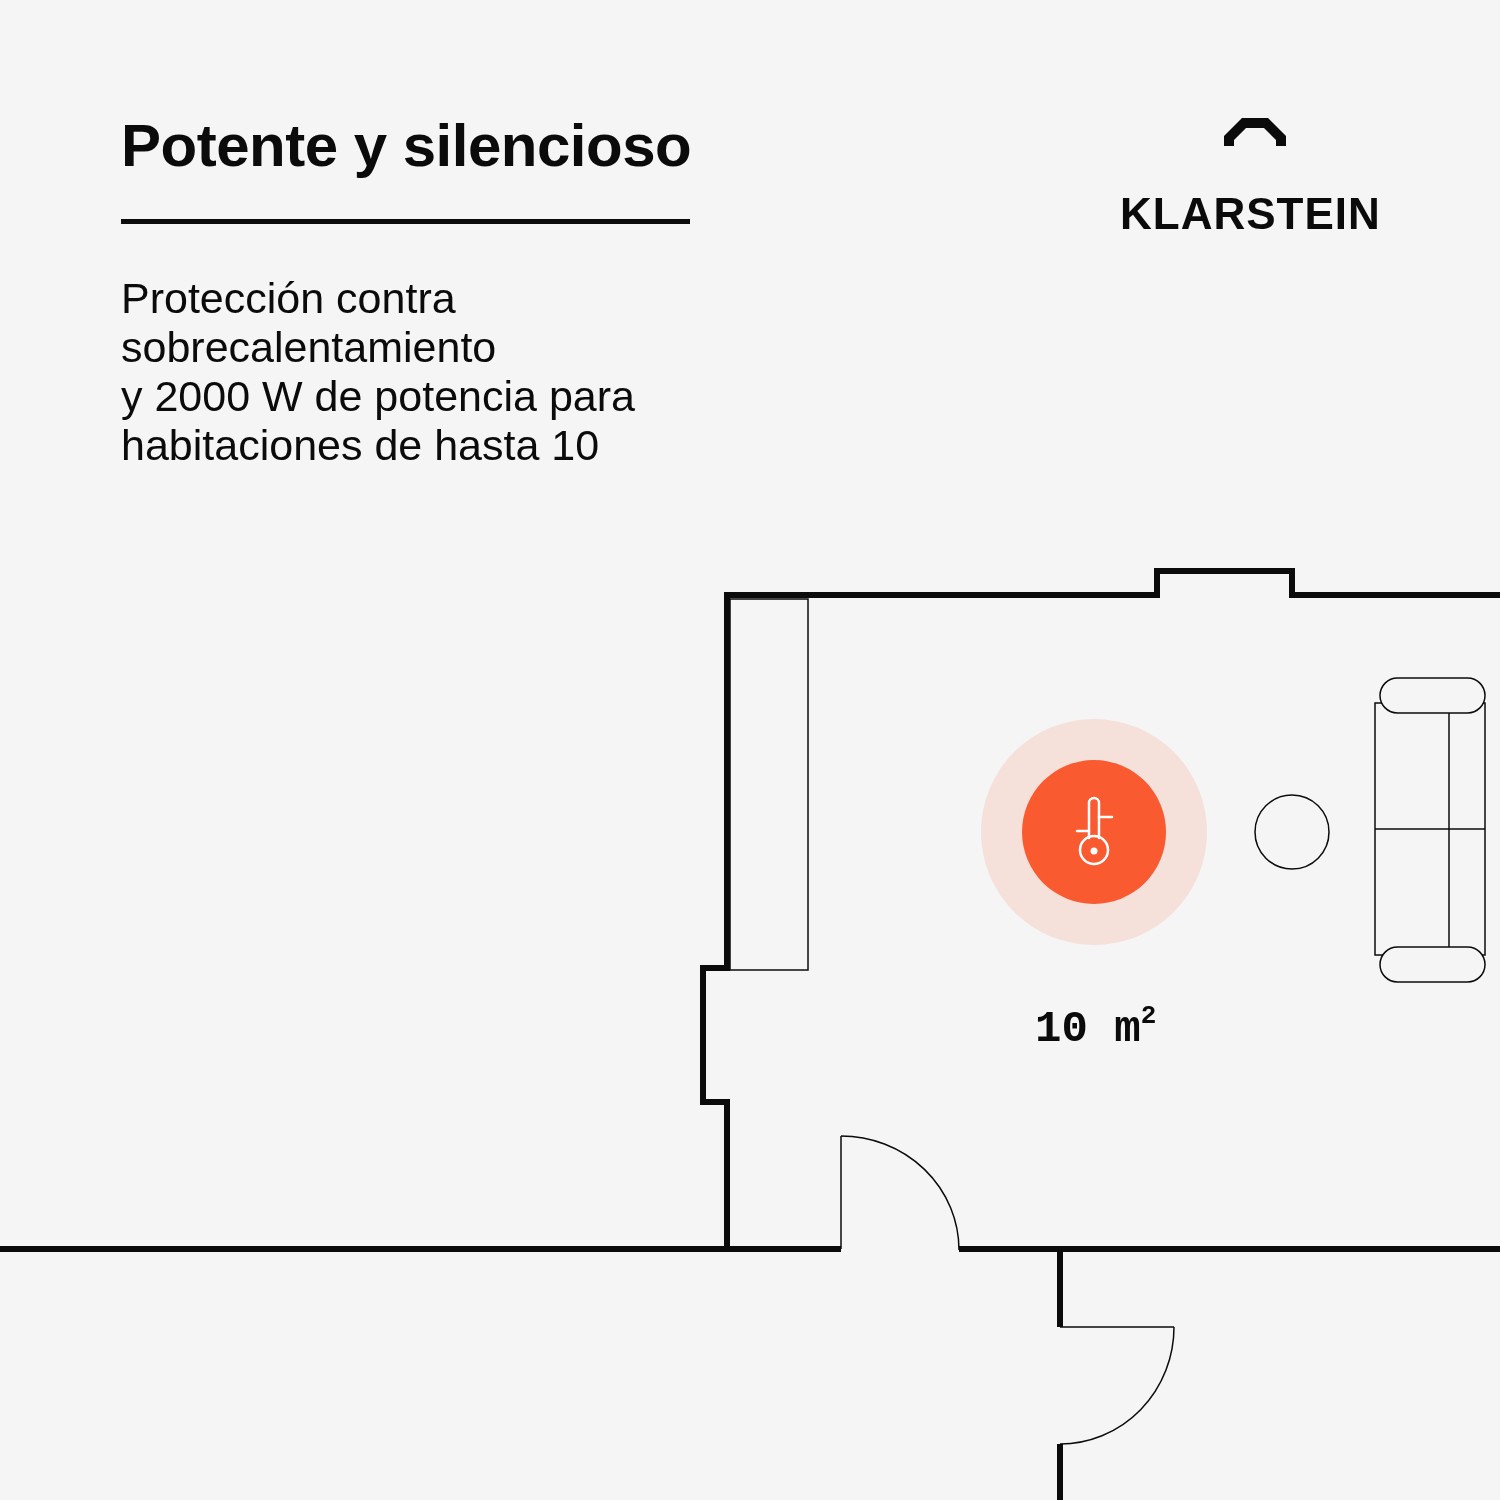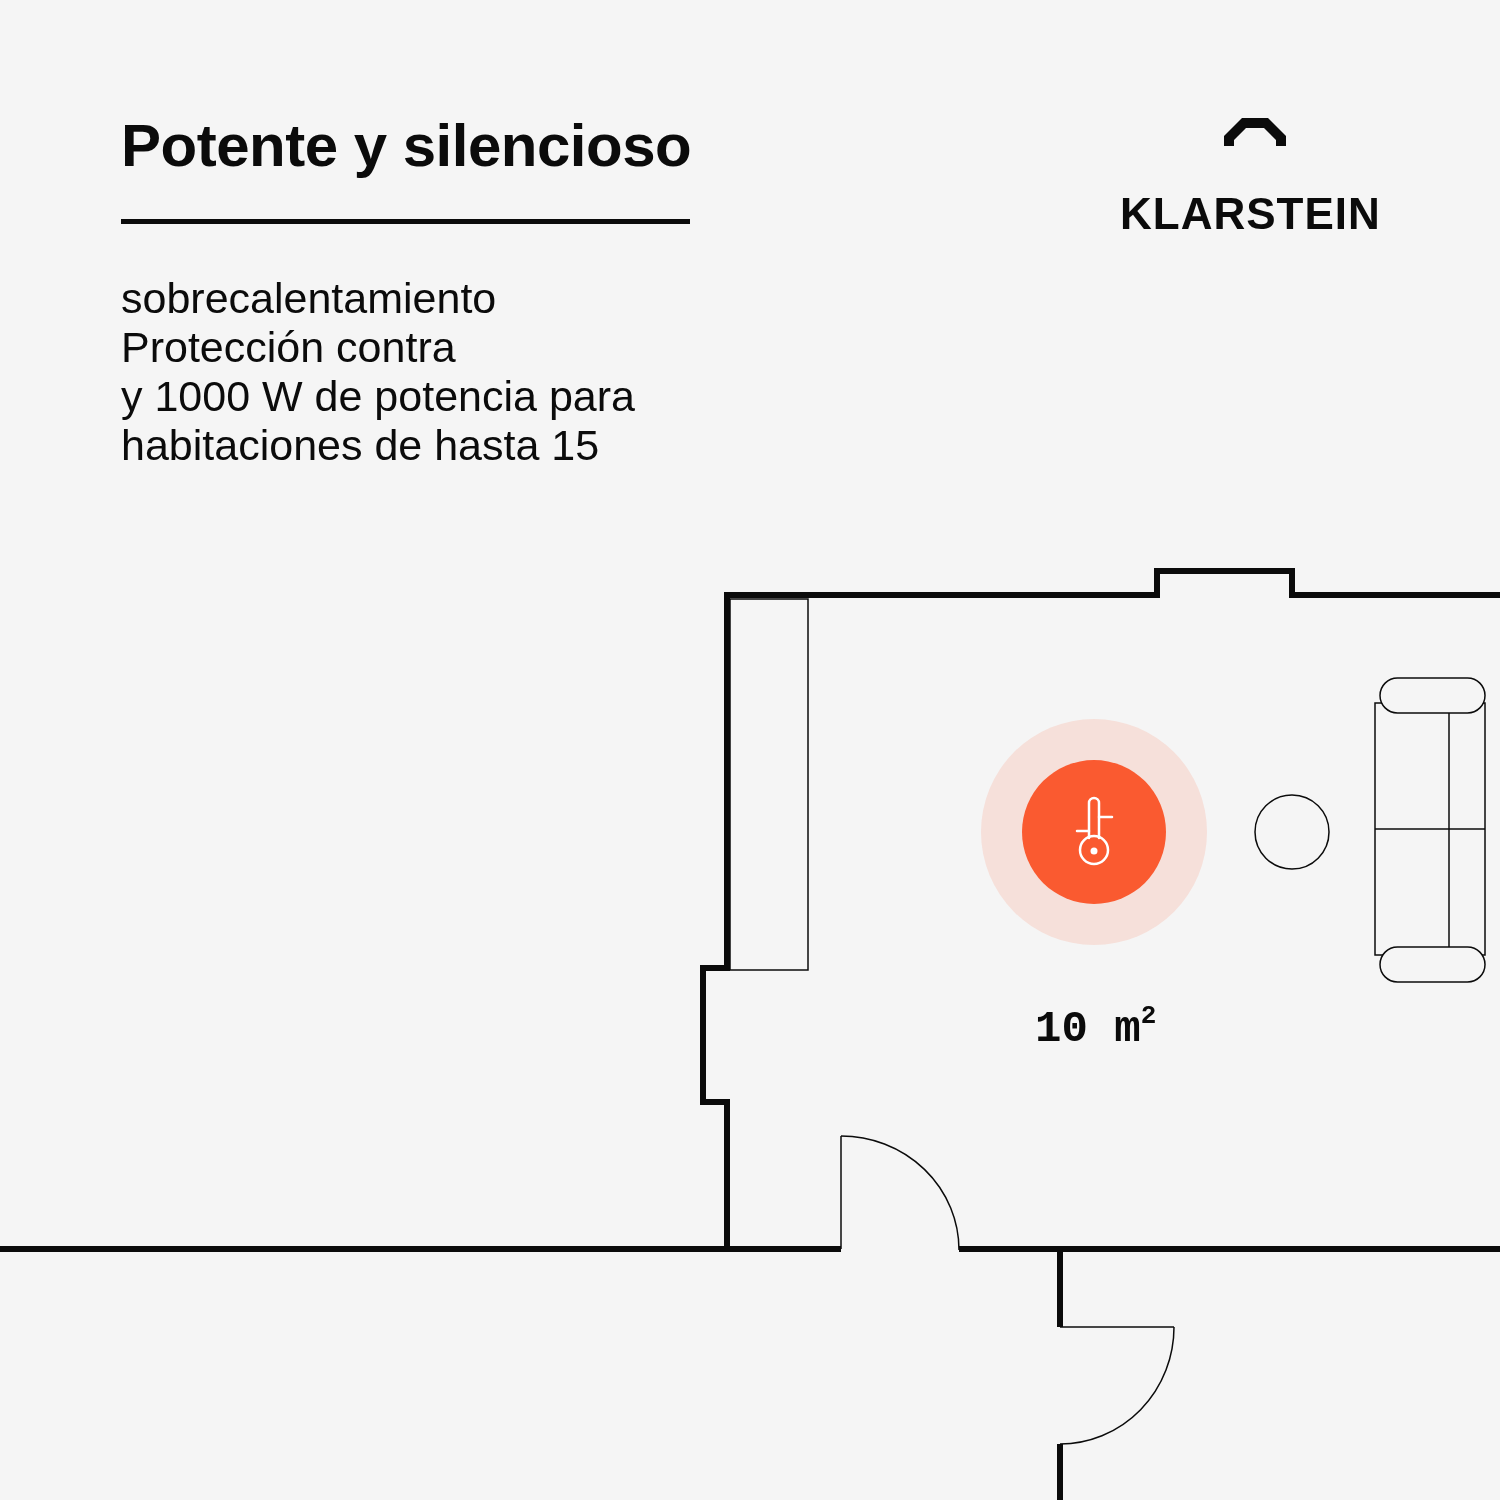--- a/index.html
+++ b/index.html
@@ -92,24 +92,24 @@
   </style>
 </head>
 <body>
 
 <div class="canvas">
 
   <h1 class="headline">Potente y silencioso</h1>
   <div class="rule"></div>
 
   <p class="body-text">
+    <span>Protección contra</span>
     <span>sobrecalentamiento</span>
-    <span>Protección contra</span>
-    <span>y 1000 W de potencia para</span>
-    <span>habitaciones de hasta 15</span>
+    <span>y 2000 W de potencia para</span>
+    <span>habitaciones de hasta 10</span>
   </p>
 
   <div class="brand">
     <svg class="brand-mark" width="62" height="62" viewBox="0 0 62 62">
       <polygon points="18,0 44,0 62,18 62,28 52,28 52,22 40,10 22,10 10,22 10,28 0,28 0,18" fill="#0b0b0b" transform="translate(0,0)"></polygon>
 
       <polygon points="0,18 18,0 28,0 28,6 14,6 6,14 6,28 0,28" fill="#0b0b0b" opacity="0"></polygon>
     </svg>
     <span class="brand-name">KLARSTEIN</span>
   </div>

